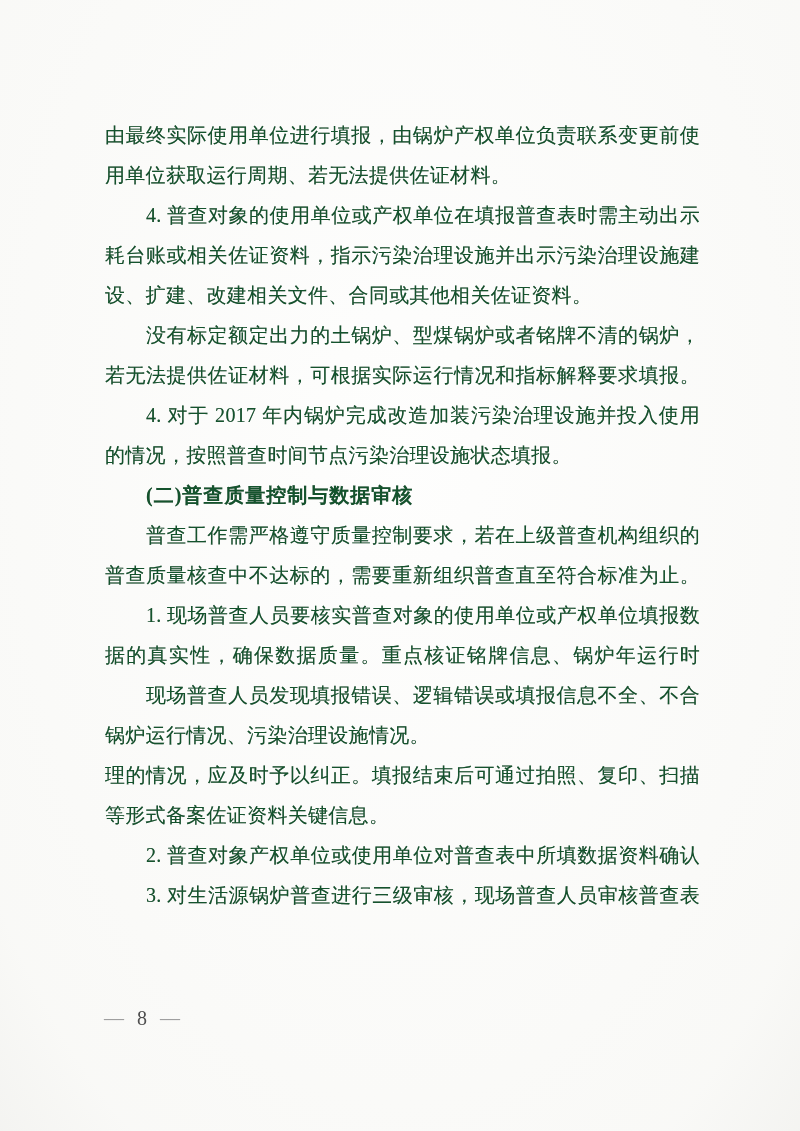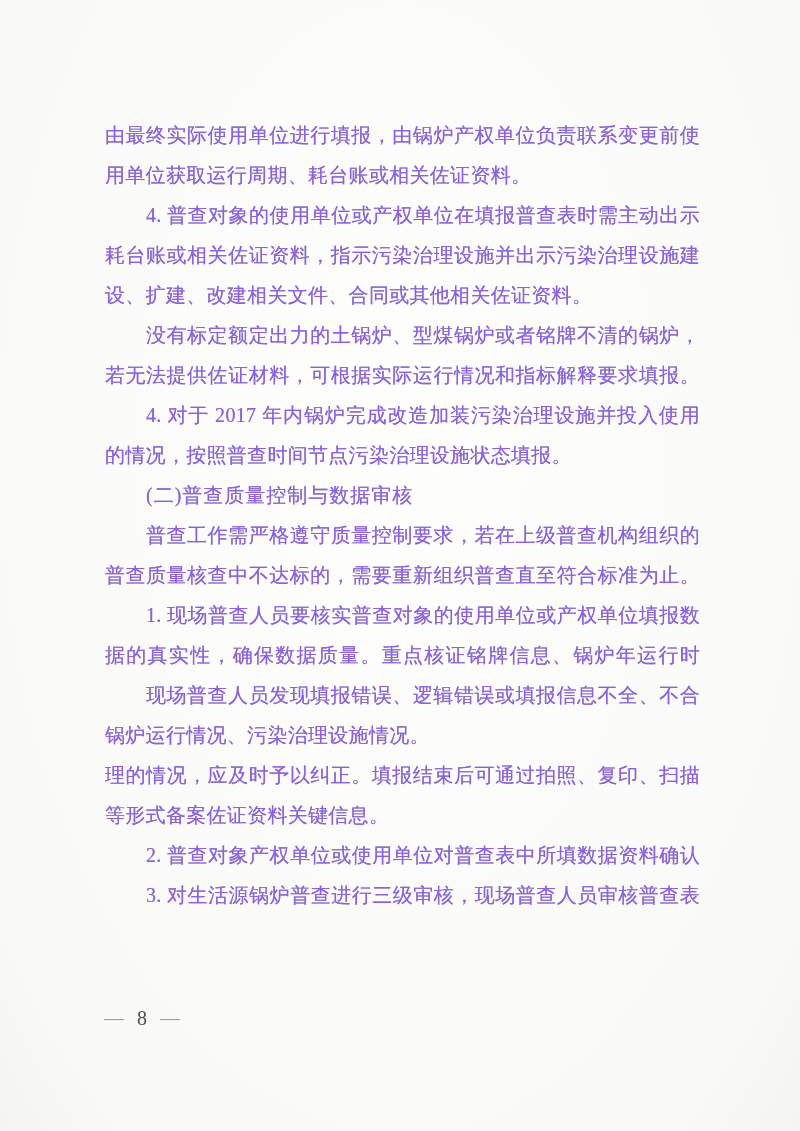--- a/index.html
+++ b/index.html
@@ -26,29 +26,29 @@
     position: absolute;
     left: 105px;
     top: 115px;
     width: 595px;
   }
   .line {
     height: 40px;
     line-height: 40px;
     font-size: 20px;
     letter-spacing: 0.3px;
-    color: #8b5cf6;
+    color: #14532d;
     text-shadow: 0 0 0.5px rgba(70,70,70,0.55);
     text-align: justify;
     white-space: normal;
     overflow: hidden;
   }
   .line.fill { text-align-last: justify; }
   .line.indent { text-indent: 41px; }
-  .line.bold { font-weight: 400; letter-spacing: 1px; }
+  .line.bold { font-weight: 700; letter-spacing: 1px; }
   .footer {
     position: absolute;
     left: 104px;
     top: 1004px;
     height: 28px;
     line-height: 28px;
     font-size: 20px;
     color: #4a4a4a;
   }
   .footer .dash {
@@ -61,21 +61,21 @@
     color: #4f4f4f;
   }
 </style>
 </head>
 <body>
 
 <div class="paper"></div>
 
 <div class="textblock">
   <div class="line fill">由最终实际使用单位进行填报，由锅炉产权单位负责联系变更前使</div>
-  <div class="line">用单位获取运行周期、耗台账或相关佐证资料。</div>
+  <div class="line">用单位获取运行周期、若无法提供佐证材料。</div>
   <div class="line indent fill">4. 普查对象的使用单位或产权单位在填报普查表时需主动出示</div>
   <div class="line fill">耗台账或相关佐证资料，指示污染治理设施并出示污染治理设施建</div>
   <div class="line">设、扩建、改建相关文件、合同或其他相关佐证资料。</div>
   <div class="line indent fill">没有标定额定出力的土锅炉、型煤锅炉或者铭牌不清的锅炉，</div>
   <div class="line fill">若无法提供佐证材料，可根据实际运行情况和指标解释要求填报。</div>
   <div class="line indent fill">4. 对于 2017 年内锅炉完成改造加装污染治理设施并投入使用</div>
   <div class="line">的情况，按照普查时间节点污染治理设施状态填报。</div>
   <div class="line indent bold">(二)普查质量控制与数据审核</div>
   <div class="line indent fill">普查工作需严格遵守质量控制要求，若在上级普查机构组织的</div>
   <div class="line fill">普查质量核查中不达标的，需要重新组织普查直至符合标准为止。</div>

